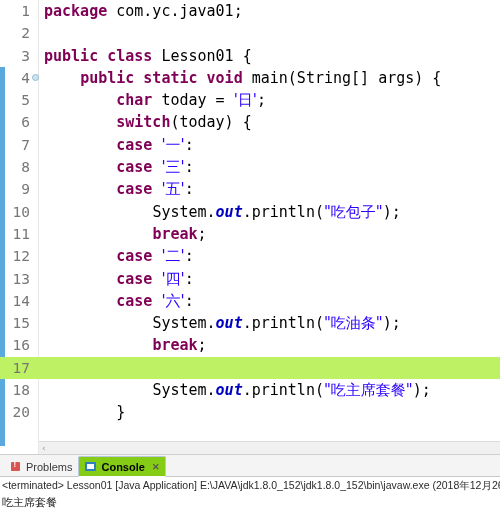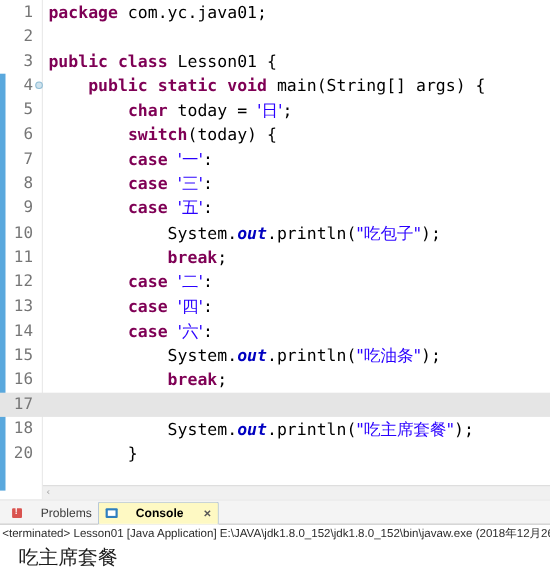--- a/index.html
+++ b/index.html
@@ -35,21 +35,21 @@
     overflow: hidden;
   }
   .line {
     position: relative;
     height: 22.3px;
     line-height: 22.3px;
     white-space: pre;
     font-family: "DejaVu Sans Mono", monospace;
     font-size: 15px;
   }
-  .line.hl { background: #e5e5e5; }
+  .line.hl { background: #bef264; }
 
   .gutter-num {
     position: absolute;
     left: 0;
     top: 0;
     width: 30px;
     text-align: right;
     color: #767676;
     font-family: "DejaVu Sans Mono", monospace;
     font-size: 14.5px;
@@ -128,30 +128,30 @@
     height: 21px;
     display: flex;
     align-items: flex-end;
     background: #f4f4f4;
     border-bottom: 1px solid #c8c8c8;
     padding-left: 4px;
   }
   .tab {
     display: flex;
     align-items: center;
-    gap: 16px;
+    gap: 5px;
     height: 19px;
     padding: 0 6px;
     font-size: 11px;
     color: #3a3a3a;
     font-family: "Liberation Sans", sans-serif;
     white-space: nowrap;
   }
   .tab.active {
-    background: #fef9c3;
+    background: #84cc16;
     border: 1px solid #b8c8d8;
     border-bottom: 1px solid #ffffff;
     border-radius: 2px 2px 0 0;
     font-weight: bold;
     color: #000;
     margin-bottom: -1px;
   }
   .tab .ic { width: 11px; height: 11px; display: inline-block; position: relative; flex: 0 0 auto;}
   .tab .close-x { font-size: 9px; color: #555; margin-left: 2px; }
 
@@ -208,24 +208,24 @@
     color: #2b2b2b;
     font-family: "Liberation Sans", sans-serif;
     padding: 2px 0 1px 2px;
     white-space: nowrap;
     overflow: hidden;
     height: 14px;
     line-height: 13px;
   }
   .console-out {
     flex: 1;
-    font-size: 18px;
+    font-size: 11px;
     color: #1a1a1a;
     font-family: Liberation Serif, serif;
-    padding: 1px 0 0 17px;
+    padding: 1px 0 0 2px;
     white-space: pre;
     overflow: hidden;
   }
 </style>
 </head>
 <body>
 
 <div id="app">
 
   <div class="editor">

